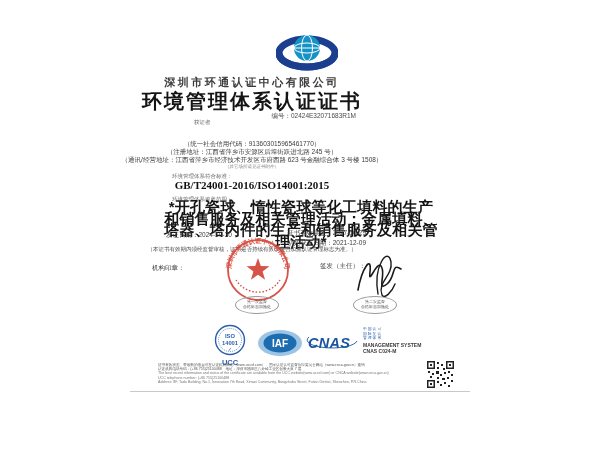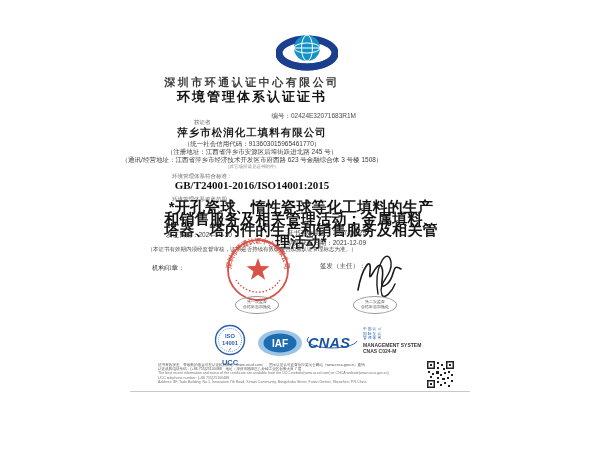--- a/index.html
+++ b/index.html
@@ -1,21 +1,21 @@
 <!DOCTYPE html>
 <html><head>
 <meta charset="utf-8">
 <style>
   html,body{margin:0;padding:0;background:#ffffff;}
   #cert{position:relative;width:504px;height:450px;background:#ffffff;overflow:hidden;
         font-family:"Liberation Sans","DejaVu Sans",sans-serif;color:#2b2b2b;}
   .abs{position:absolute;}
   .ctr{left:0;right:0;text-align:center;}
   .issuer-name{top:75px;font-size:11px;font-weight:bold;letter-spacing:2.5px;color:#3a3a3a;}
-  .cert-title{top:88px;font-size:13px;font-weight:bold;letter-spacing:2px;color:#141414;}
+  .cert-title{top:88px;font-size:20px;font-weight:bold;letter-spacing:2px;color:#141414;}
   .cert-no{top:112px;right:148px;font-size:6.5px;color:#4a4a4a;}
   .holder-label{left:194px;top:119px;font-size:5.5px;color:#6a6a6a;}
   .company{top:126px;font-size:10.5px;font-weight:bold;letter-spacing:1px;color:#1d1d1d;}
   .paren{font-size:6.5px;color:#3c3c3c;}
   .credit{top:140px;}
   .regaddr{top:148px;}
   .commaddr{top:156px;}
   .othersites{top:164px;font-size:4.5px;color:#8a8a8a;}
   .small-label{font-size:5.5px;color:#6a6a6a;}
   .std-label{left:172px;top:173px;}
@@ -55,21 +55,20 @@
     <ellipse cx="31" cy="21" rx="13" ry="5" fill="none" stroke="#ffffff" stroke-width="1"></ellipse>
     <line x1="18" y1="21" x2="44" y2="21" stroke="#ffffff" stroke-width="1"></line>
     <path d="M3,26 A28,14 0 0 0 59,26" fill="none" stroke="#1c3e8e" stroke-width="7"></path>
   </svg>
 
   <div class="abs ctr issuer-name">深圳市环通认证中心有限公司</div>
   <div class="abs ctr cert-title">环境管理体系认证证书</div>
   <div class="abs cert-no"><span>编号：</span><span>02424E32071683R1M</span></div>
 
   <div class="abs holder-label">获证者</div>
-  <div class="abs ctr company">萍乡市松润化工填料有限公司</div>
   <div class="abs ctr paren credit">（统一社会信用代码：913603015965461770）</div>
   <div class="abs ctr paren regaddr">（注册地址：江西省萍乡市安源区后埠街跃进北路 245 号）</div>
   <div class="abs ctr paren commaddr">（通讯/经营地址：江西省萍乡市经济技术开发区市府西路 623 号金融综合体 3 号楼 1508）</div>
   <div class="abs ctr othersites">（其它场所请见证书附件）</div>
 
   <div class="abs small-label std-label">环境管理体系符合标准：</div>
   <div class="abs ctr std-value">GB/T24001-2016/ISO14001:2015</div>
 
   <div class="abs small-label scope-label">环境管理体系覆盖范围：</div>
   <div class="abs scope-text">*开孔瓷球、惰性瓷球等化工填料的生产和销售服务及相关管理活动；金属填料、塔器、塔内件的生产和销售服务及相关管理活动*</div>

